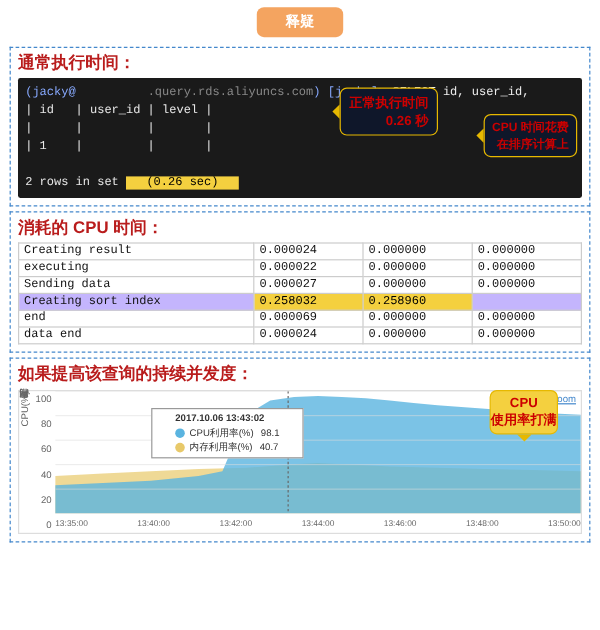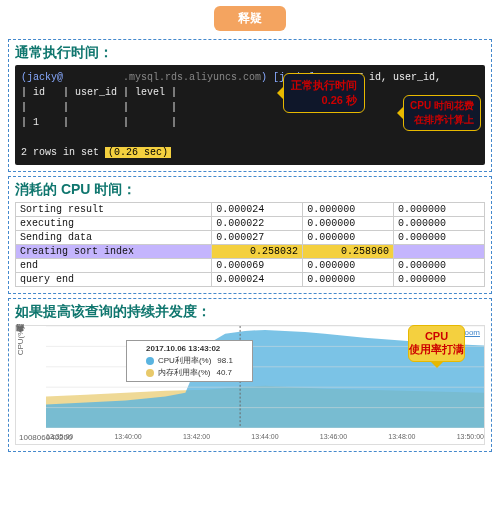--- a/index.html
+++ b/index.html
@@ -28,21 +28,21 @@
 
     
     .section {
       border: 1.5px dashed #4488cc;
       margin: 4px 8px;
       padding: 4px 6px 6px;
     }
     .section-title {
       font-size: 14px;
       font-weight: bold;
-      color: #0f766e;
+      color: #b91c1c;
       margin-bottom: 3px;
     }
 
     
     .terminal {
       background: #1a1a1a;
       color: #e8e8e8;
       font-family: 'Courier New', monospace;
       font-size: 10px;
       padding: 5px 6px;
@@ -50,21 +50,21 @@
       position: relative;
     }
     .terminal-line {
       line-height: 1.5;
       white-space: pre;
     }
     .highlight-box {
       display: inline;
       background: #f4d03f;
       color: #000;
-      padding: 0 3px;
+      padding: 0 17px;
     }
 
     
     .callout-container {
       position: relative;
     }
     .callout {
       position: absolute;
       background: #0f172a;
       border: 1.5px solid #e6b800;
@@ -102,39 +102,38 @@
       border: 1px solid #ccc;
       color: #111;
       white-space: nowrap;
     }
     .cpu-table .row-highlight td {
       background: #c4b5fd;
     }
     .cpu-table .row-highlight td.highlight-yellow {
       background: #f4d03f;
       color: #000;
-      text-align: right;
     }
 
     
     .chart-area {
       position: relative;
       height: 120px;
       background: #fff;
       border: 1px solid #ddd;
       margin-top: 4px;
     }
     .chart-y-label {
       position: absolute;
       left: 0;
       top: 0;
       height: 100%;
       width: 30px;
       display: flex;
-      flex-direction: row;
+      flex-direction: column;
       justify-content: space-between;
       align-items: flex-end;
       padding: 2px 3px;
       font-size: 8px;
       color: #666;
     }
     .chart-canvas {
       position: absolute;
       left: 30px;
       right: 0;
@@ -223,21 +222,21 @@
 <body>
 
 <div class="header">
   <span class="header-title">释疑</span>
 </div>
 
 <div class="section">
   <div class="section-title">通常执行时间：</div>
   <div class="callout-container" style="position:relative;">
     <div class="terminal">
-      <div class="terminal-line"><span style="color:#8af;">(jacky@</span><span style="color:#888;">          .mysql.rds.aliyuncs.com</span><span style="color:#8af;">) [jacky]&gt;</span> <span style="color:#eee;">SELECT id, user_id,</span></div>
+      <div class="terminal-line"><span style="color:#8af;">(jacky@</span><span style="color:#888;">          .query.rds.aliyuncs.com</span><span style="color:#8af;">) [jacky]&gt;</span> <span style="color:#eee;">SELECT id, user_id,</span></div>
       <div class="terminal-line">| id   | user_id | level |</div>
       <div class="terminal-line">|      |         |       |</div>
       <div class="terminal-line">| 1    |         |       |</div>
       <div class="terminal-line">&nbsp;</div>
       <div class="terminal-line">2 rows in set <span class="highlight-box">(0.26 sec)</span></div>
     </div>
 
     <div class="callout callout-left" style="right: 120px; top: 8px;">
       <div>正常执行时间</div>
       <div>0.26 秒</div>
@@ -250,21 +249,21 @@
     </div>
   </div>
 </div>
 
 <div class="section">
   <div class="section-title">消耗的 CPU 时间：</div>
   <div style="position:relative;">
     <table class="cpu-table">
       <tbody id="cpu-table-body">
       <tr>
-            <td>Sorting result</td>
+            <td>Creating result</td>
             <td>0.000024</td>
             <td>0.000000</td>
             <td>0.000000</td>
           </tr>
           <tr>
             <td>executing</td>
             <td>0.000022</td>
             <td>0.000000</td>
             <td>0.000000</td>
           </tr>
@@ -280,21 +279,21 @@
             <td class="highlight-yellow">0.258960</td>
             <td></td>
           </tr>
           <tr>
             <td>end</td>
             <td>0.000069</td>
             <td>0.000000</td>
             <td>0.000000</td>
           </tr>
           <tr>
-            <td>query end</td>
+            <td>data end</td>
             <td>0.000024</td>
             <td>0.000000</td>
             <td>0.000000</td>
           </tr>
         </tbody>
     </table>
   </div>
 </div>
 
 <div class="section">

